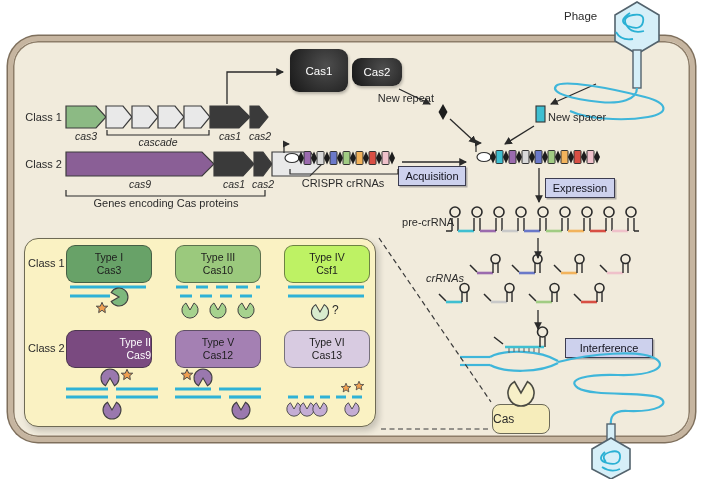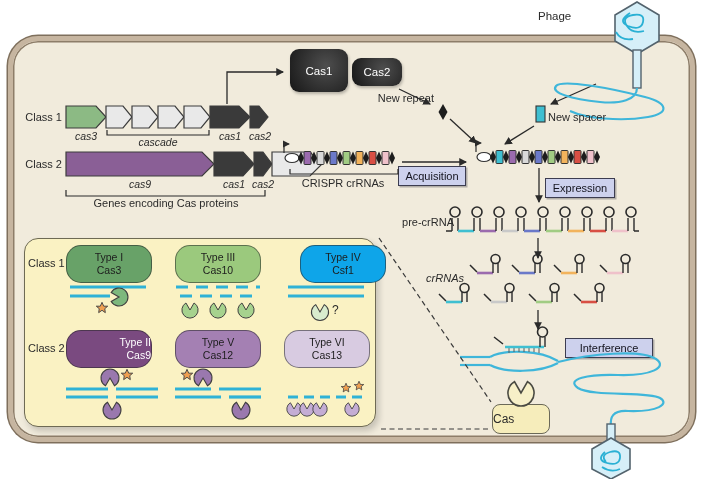--- a/index.html
+++ b/index.html
@@ -29,21 +29,21 @@
   .stage-label{
     background:#cdd1ed;border:1.2px solid #3c3c50;display:flex;align-items:center;justify-content:center;
     font-size:11px;color:#14141e;z-index:3;box-shadow:1.5px 1.5px 0 rgba(60,60,70,0.35);
   }
   .cas-box{
     left:492px;top:404px;width:56px;height:28px;background:#f6edbb;
     border:1.4px solid #6b6958;border-radius:8px;display:flex;align-items:center;justify-content:flex-start;
     font-size:12px;color:#2b2b2b;z-index:3;
   }
   .type-card{
-    width:84px;height:36px;border:1.5px solid rgba(40,40,40,0.55);border-radius:15px;
+    width:84px;height:36px;border:1.5px solid rgba(40,40,40,0.55);border-radius:9px;
     display:flex;flex-direction:column;align-items:center;justify-content:center;
     font-size:10.5px;line-height:13px;z-index:3;text-align:center;
   }
   .txt{z-index:5;font-size:11px;line-height:13px;}
   .txt.right{text-align:right;}
   .txt.center{text-align:center;}
   .gene{font-style:italic;font-size:10.5px;}
   svg.layer{left:0;top:0;z-index:4;pointer-events:none;}
   .qmark{font-size:12px;z-index:5;}
 </style>
@@ -75,21 +75,21 @@
   </div>
 
 <div class="abs type-card" style="left: 66px; top: 245px; background: rgb(104, 162, 104); color: rgb(29, 29, 29);">
   <span>Type I</span>
     <span>Cas3</span>
   </div>
 <div class="abs type-card" style="left: 175px; top: 245px; background: rgb(155, 201, 125); color: rgb(29, 29, 29);">
   <span>Type III</span>
     <span>Cas10</span>
   </div>
-<div class="abs type-card" style="left: 300px; top: 245px; background: #0ea5e9; color: rgb(29, 29, 29);">
+<div class="abs type-card" style="left: 284px; top: 245px; background: #bef264; color: rgb(29, 29, 29);">
   <span>Type IV</span>
     <span>Csf1</span>
   </div>
 <div class="abs type-card" style="left: 66px; top: 330px; background: rgb(122, 74, 128); color: rgb(255, 255, 255); align-items: flex-end;">
   <span>Type II</span>
     <span>Cas9</span>
   </div>
 <div class="abs type-card" style="left: 175px; top: 330px; background: rgb(164, 128, 179); color: rgb(29, 29, 29);">
   <span>Type V</span>
     <span>Cas12</span>
@@ -342,21 +342,21 @@
     <line x1="288" y1="397" x2="364" y2="397" stroke="#2fb2d6" stroke-width="3.2" stroke-dasharray="10,6"></line>
     <use href="#star" transform="translate(346,388) scale(0.8)" fill="#f0a050" stroke="#454545" stroke-width="1"></use>
     <use href="#star" transform="translate(359,386) scale(0.8)" fill="#f0a050" stroke="#454545" stroke-width="1"></use>
     <use href="#pac" transform="translate(294,409) scale(0.8)" fill="#c4add4" stroke="#3f3f3f" stroke-width="1.1"></use>
     <use href="#pac" transform="translate(307,409) scale(0.8)" fill="#c4add4" stroke="#3f3f3f" stroke-width="1.1"></use>
     <use href="#pac" transform="translate(320,409) scale(0.8)" fill="#c4add4" stroke="#3f3f3f" stroke-width="1.1"></use>
     <use href="#pac" transform="translate(352,409) scale(0.8)" fill="#c4add4" stroke="#3f3f3f" stroke-width="1.1"></use>
   </g>
 </svg>
 
-<div class="abs txt" style="left:538px;top:10px;width:56px;font-size:11.5px;">Phage</div>
+<div class="abs txt" style="left:564px;top:10px;width:56px;font-size:11.5px;">Phage</div>
 <div class="abs txt right" style="left:22px;top:111px;width:40px;">Class 1</div>
 <div class="abs txt right" style="left:22px;top:158px;width:40px;">Class 2</div>
 <div class="abs txt center gene" style="left:66px;top:130px;width:40px;">cas3</div>
 <div class="abs txt center gene" style="left:107px;top:136px;width:102px;">cascade</div>
 <div class="abs txt center gene" style="left:210px;top:130px;width:40px;">cas1</div>
 <div class="abs txt center gene" style="left:240px;top:130px;width:40px;">cas2</div>
 <div class="abs txt center gene" style="left:110px;top:178px;width:60px;">cas9</div>
 <div class="abs txt center gene" style="left:214px;top:178px;width:40px;">cas1</div>
 <div class="abs txt center gene" style="left:244px;top:178px;width:38px;">cas2</div>
 <div class="abs txt center" style="left:66px;top:197px;width:200px;">Genes encoding Cas proteins</div>

